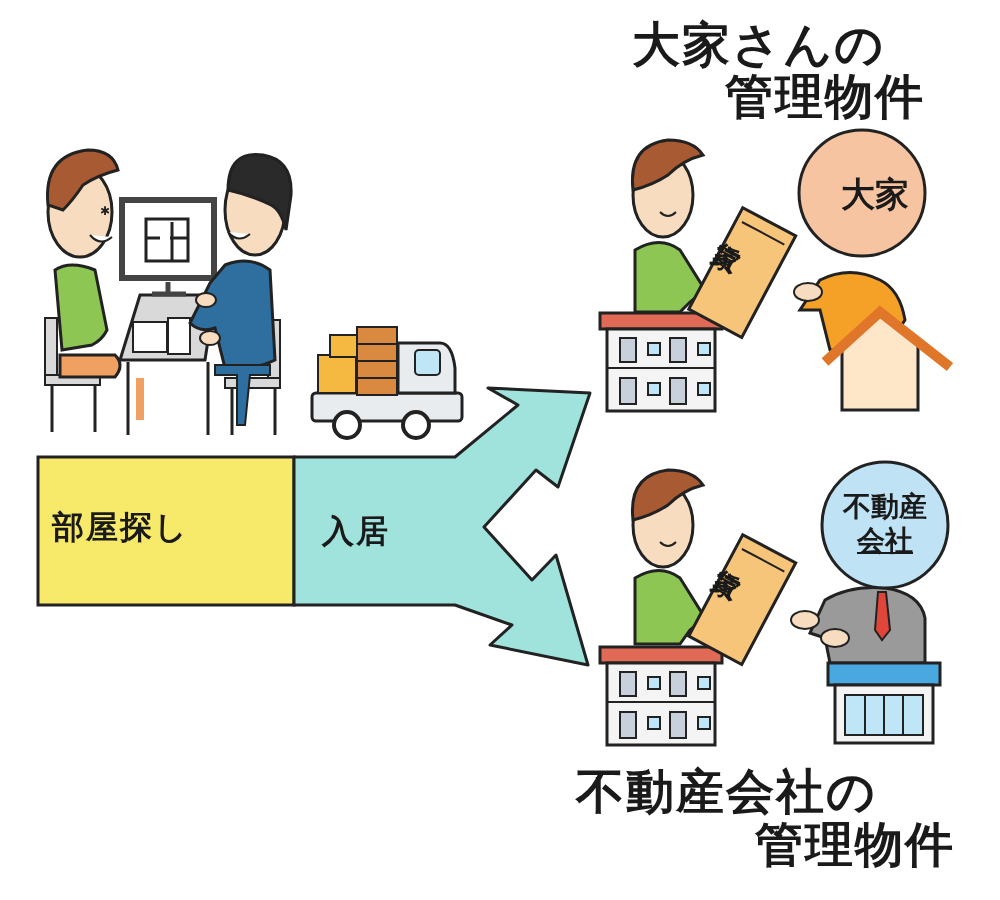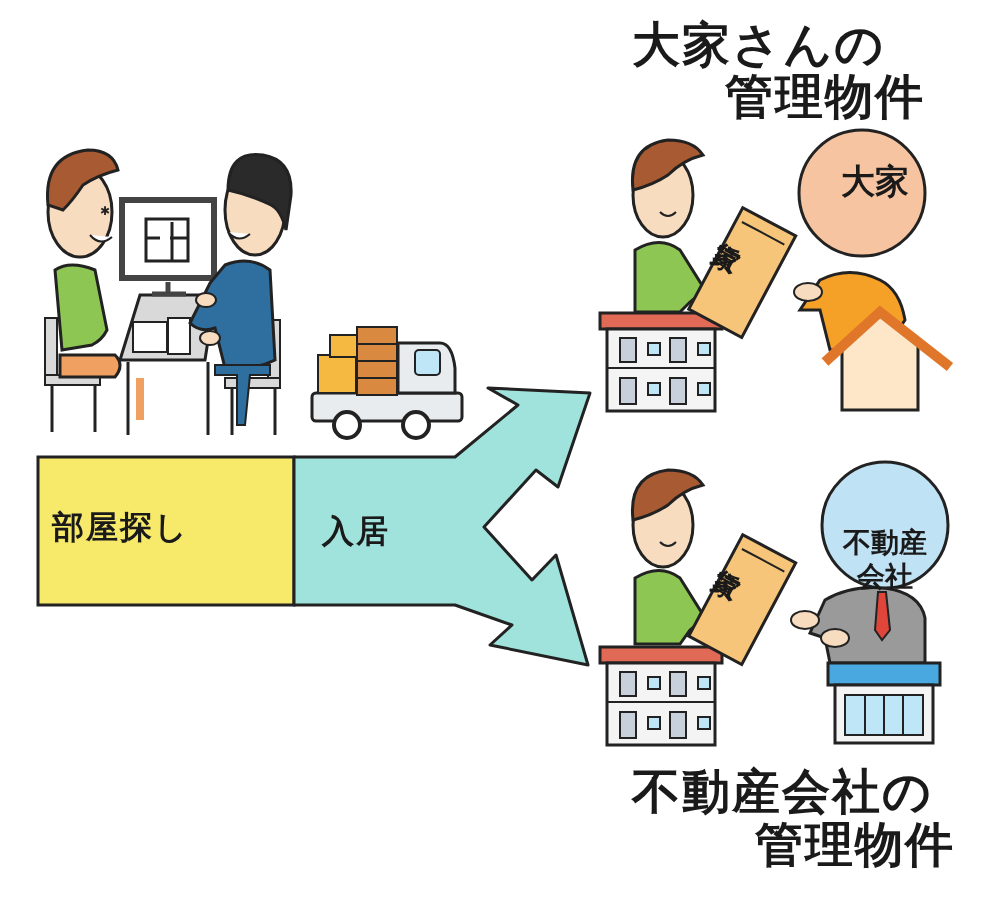--- a/index.html
+++ b/index.html
@@ -4,21 +4,21 @@
   <style>
     html, body { margin: 0; padding: 0; background: #ffffff; }
     body { width: 1000px; height: 900px; position: relative; overflow: hidden;
            font-family: "DejaVu Sans", sans-serif; color: #1a1a1a; }
     .abs { position: absolute; }
     .hand { font-family: "DejaVu Sans", sans-serif; font-weight: bold; letter-spacing: 2px; }
     .caption { font-size: 48px; line-height: 52px; white-space: nowrap; }
     svg { position: absolute; left: 0; top: 0; }
     .label { font-size: 32px; font-weight: bold; }
     .head-label { font-size: 34px; font-weight: bold; text-align: center; }
-    .head-label-sm { font-size: 28px; font-weight: bold; text-align: center; line-height: 34px; margin-top: 36px; }
+    .head-label-sm { font-size: 28px; font-weight: bold; text-align: center; line-height: 34px; }
     .env-label { font-size: 26px; font-weight: bold; writing-mode: vertical-rl; }
   </style>
 </head>
 <body>
 
 <svg width="1000" height="900" viewBox="0 0 1000 900">
 
   <g>
     <polygon points="140,295 215,295 205,360 120,360" fill="#d9d9d9" stroke="#222" stroke-width="3"></polygon>
     <line x1="128" y1="362" x2="128" y2="435" stroke="#222" stroke-width="3"></line>
@@ -165,24 +165,24 @@
       <line x1="865" y1="695" x2="865" y2="735" stroke="#222" stroke-width="2"></line>
       <line x1="884" y1="695" x2="884" y2="735" stroke="#222" stroke-width="2"></line>
       <line x1="903" y1="695" x2="903" y2="735" stroke="#222" stroke-width="2"></line>
     </g>
   </g>
 </svg>
 
 <div class="abs hand caption" style="left:632px; top:18px;">大家さんの</div>
 <div class="abs hand caption" style="left:725px; top:70px;">管理物件</div>
 
-<div class="abs hand caption" style="left:632px; top:765px;">不動産会社の</div>
+<div class="abs hand caption" style="left:576px; top:765px;">不動産会社の</div>
 <div class="abs hand caption" style="left:755px; top:818px;">管理物件</div>
 
 <div class="abs hand label" style="left:52px; top:506px;">部屋探し</div>
 <div class="abs hand label" style="left:322px; top:510px;">入居</div>
 
-<div class="abs head-label" style="left:799px; top:159px; width:152px;">大家</div>
+<div class="abs head-label" style="left:799px; top:172px; width:152px;">大家</div>
 <div class="abs head-label-sm" style="left:822px; top:490px; width:126px;">不動産</div>
-<div class="abs head-label-sm" style="left:822px; top:524px; width:126px;">会社</div>
+<div class="abs head-label-sm" style="left:822px; top:524px; width:126px;text-decoration:underline;">会社</div>
 
 <div class="abs env-label" style="left:726px; top:228px; transform:rotate(28deg); transform-origin:center;">家賃</div>
 <div class="abs env-label" style="left:726px; top:555px; transform:rotate(28deg); transform-origin:center;">家賃</div>
 
 </body></html>

